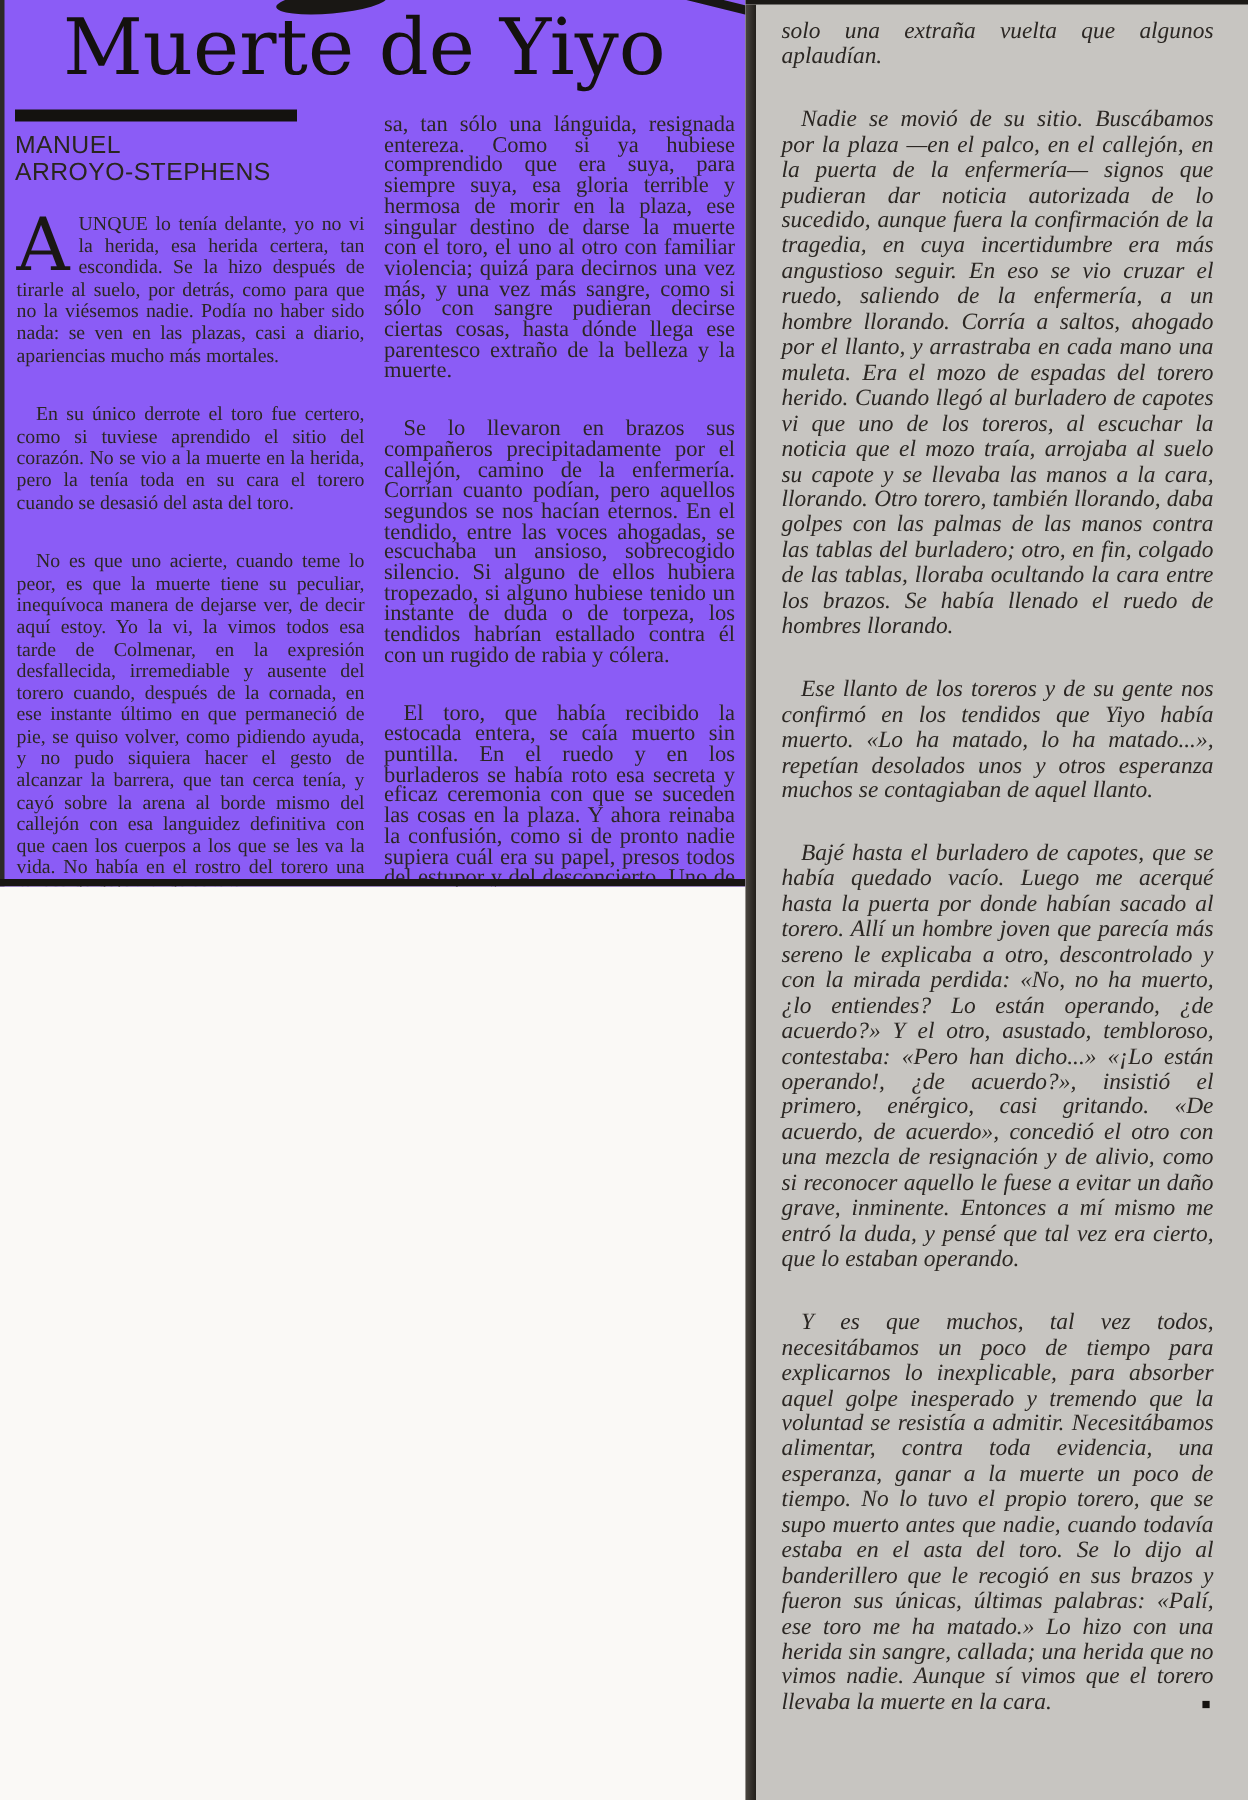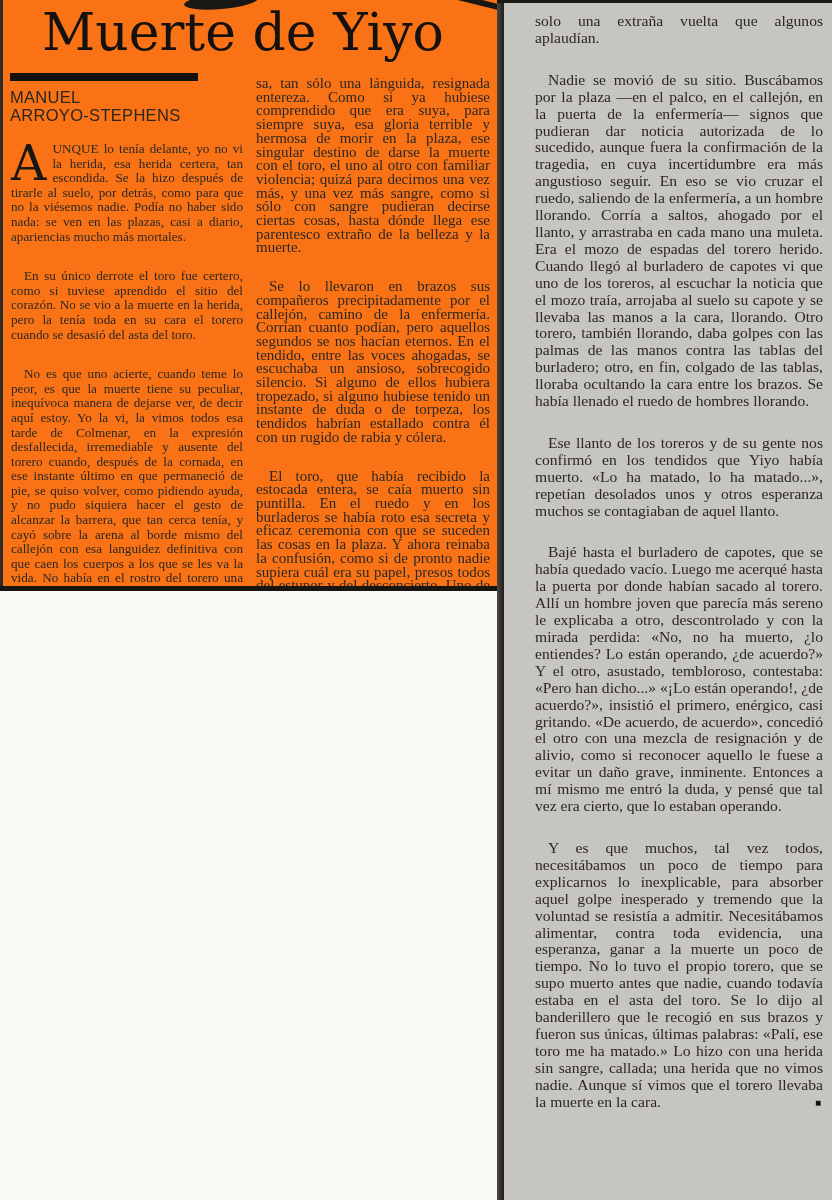--- a/index.html
+++ b/index.html
@@ -6,21 +6,21 @@
   .page{
     position:relative;
     width:832px;height:1200px;
     background:#faf9f6;
     overflow:hidden;
     font-family:"Liberation Serif", serif;
   }
   
   .block-left{
     position:absolute;left:0;top:0;width:497px;height:591px;
-    background:#f97316;overflow:hidden;
+    background:#8b5cf6;overflow:hidden;
   }
   .left-edge{position:absolute;left:0;top:0;width:3px;height:100%;background:#2d2a26;}
   .bottom-rule{position:absolute;left:0;bottom:0;width:100%;height:5px;background:#181613;}
   .article-title{
     position:absolute;left:42px;top:2px;margin:0;
     font-family:"DejaVu Serif", serif;
     font-size:52px;font-weight:500;line-height:60px;
     color:#14110e;letter-spacing:0px;white-space:nowrap;
   }
   .title-rule{position:absolute;left:10px;top:73px;width:188px;height:8px;background:#14120f;}
@@ -47,21 +47,21 @@
   
   .block-right{
     position:absolute;left:497px;top:0;width:335px;height:1200px;
     background:#c7c5c1;border-top:3px solid #1b1916;
     box-sizing:border-box;overflow:hidden;
   }
   .separator-bar{
     position:absolute;left:-3px;top:0;width:10px;height:1200px;
     background:linear-gradient(to right,#5a564f,#221f1b);
   }
-  .col-c{position:absolute;left:38px;top:10px;width:288px;font-size:15.6px;line-height:16.9px;}
+  .col-c{position:absolute;left:24px;top:10px;width:288px;font-size:15.6px;line-height:16.9px;font-style:italic;}
   .para-last{position:relative;}
   .endmark{position:absolute;right:2px;bottom:2px;font-size:10px;line-height:10px;color:#15130f;}
   
   .deco-blob{
     position:absolute;left:184px;top:-6px;width:74px;height:15px;
     background:#191714;border-radius:50%;transform:rotate(-5deg);
   }
   .deco-stroke{
     position:absolute;left:452px;top:-1px;width:52px;height:6px;
     background:#191714;border-radius:3px;transform:rotate(14deg);

